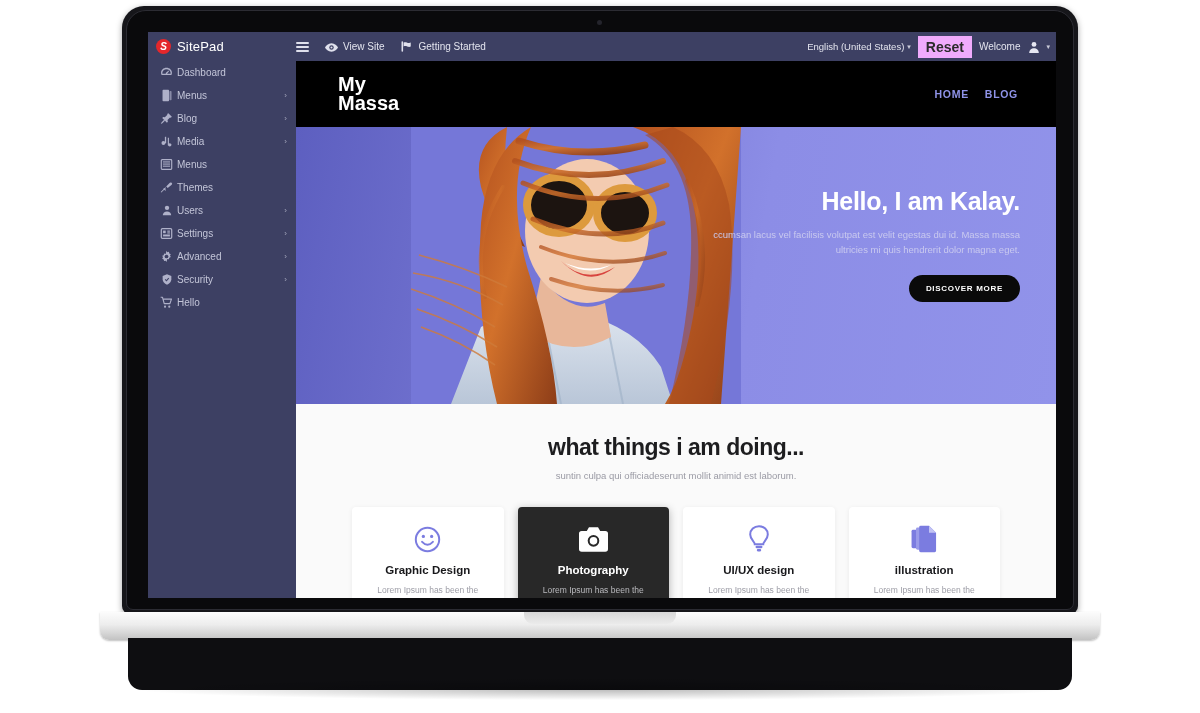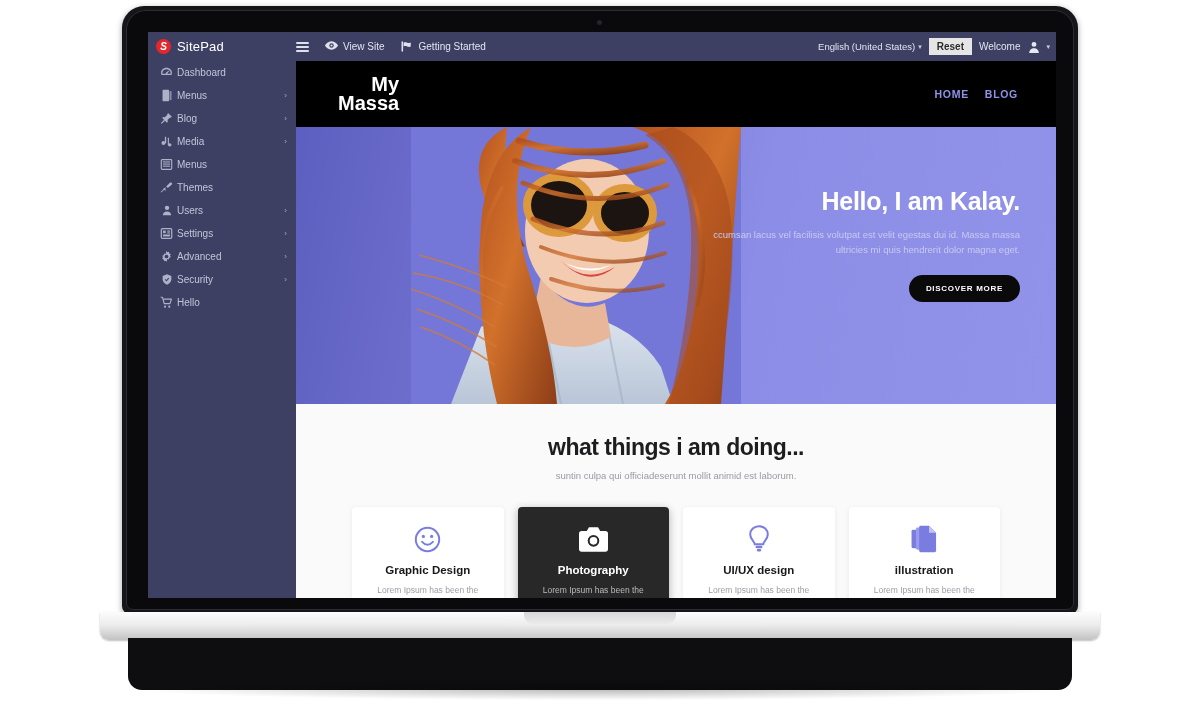--- a/index.html
+++ b/index.html
@@ -95,26 +95,26 @@
   .brand-logo {
     width: 15px; height: 15px; border-radius: 50%;
     background: #e5272b;
     display: flex; align-items: center; justify-content: center;
     color: #fff; font-size: 10px; font-weight: bold; font-style: italic;
     line-height: 1;
   }
   .brand-name { font-size: 13px; font-weight: normal; color: #ffffff; letter-spacing: .2px; }
   .hamburger { display: flex; flex-direction: column; gap: 2px; cursor: pointer; margin-left: 0px; }
   .hamburger span { display: block; width: 13px; height: 2px; background: #dfe0ec; border-radius: 1px; }
-  .bar-item { display: flex; align-items: flex-start; gap: 5px; margin-left: 16px; white-space: nowrap; font-size: 10px; }
+  .bar-item { display: flex; align-items: flex-end; gap: 5px; margin-left: 16px; white-space: nowrap; font-size: 10px; }
   .bar-right { margin-left: auto; display: flex; align-items: center; gap: 0px; padding-right: 6px; }
   .bar-lang { font-size: 9.5px; display:flex; align-items:center; gap:3px; }
   .bar-reset {
-    background: #e5e5e5; color: #2b2b2b; font-weight: bold;
-    padding: 3px 8px; font-size: 10px; margin: 0 7px;
+    background: #f0abfc; color: #2b2b2b; font-weight: bold;
+    padding: 3px 8px; font-size: 14px; margin: 0 7px;
   }
   .bar-welcome { font-size: 10px; margin-right: 8px; }
   .avatar-icon { width: 12px; height: 12px; }
   .caret { font-size: 7px; opacity: .85; }
 
   
   .sidebar {
     position: absolute; left: 0; top: 29px;
     width: 148px; height: 537px;
     background: #3d4063;
@@ -134,21 +134,21 @@
     position: absolute; left: 148px; top: 29px;
     width: 760px; height: 537px;
     background: #fbfbfb; overflow: hidden;
   }
   .site-header {
     height: 66px; background: #000000;
     display: flex; align-items: center;
     padding: 0 38px 0 42px;
   }
   .site-logo {
-    color: #fff; font-weight: bold; font-size: 20px; line-height: 19px; text-align: right;
+    color: #fff; font-weight: bold; font-size: 20px; line-height: 19px;
   }
   .site-nav { margin-left: auto; display: flex; gap: 16px; }
   .site-nav a {
     color: #8f93e8; text-decoration: none;
     font-size: 10.5px; font-weight: bold; letter-spacing: .7px;
   }
 
   
   .hero {
     position: relative; height: 277px;

